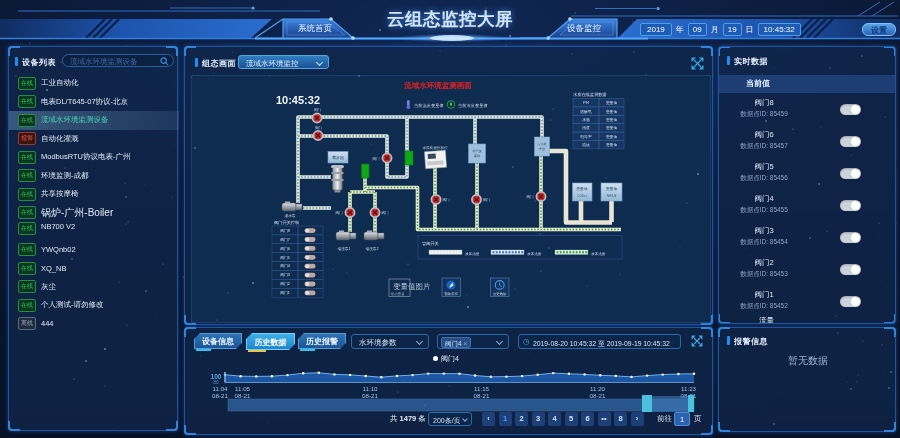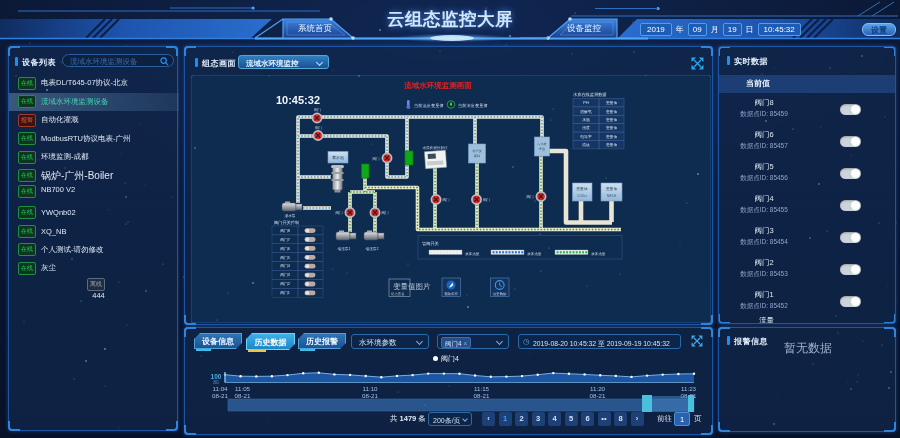--- a/index.html
+++ b/index.html
@@ -214,20 +214,24 @@
 <div style="position:absolute;left:53px;top:7px;width:112px;height:13px;background:#0c2040;border:1px solid #2a5e9e;border-radius:7px;">
   <span style="position:absolute;left:7px;top:2px;font-size:7.5px;color:#3f6da8;">流域水环境监测设备</span>
   <svg style="position:absolute;right:4px;top:2px;" width="9" height="9" viewBox="0 0 10 10">
           <circle cx="4" cy="4" r="3" fill="none" stroke="#2f8fe8" stroke-width="1.3"></circle>
           <line x1="6.3" y1="6.3" x2="9" y2="9" stroke="#2f8fe8" stroke-width="1.3"></line>
         </svg>
 </div>
 
 <div id="devrows" style="position:absolute;left:0;top:27px;width:170px;">
 
+<div style="height:18.5px;display:flex;align-items:center;padding-left:9px;">
+<span style="font-size:6px;color:#2fc457;border:1px solid #1f8f40;background:#0d3520;border-radius:2px;padding:1px 2px;margin-right:5px;">在线</span>
+<span style="font-size:7.5px;color:#dfe9f5;white-space:nowrap;">工业自动化</span>
+</div>
 
 <div style="height:18.5px;display:flex;align-items:center;padding-left:9px;">
 <span style="font-size:6px;color:#2fc457;border:1px solid #1f8f40;background:#0d3520;border-radius:2px;padding:1px 2px;margin-right:5px;">在线</span>
 <span style="font-size:7.5px;color:#dfe9f5;white-space:nowrap;">电表DL/T645-07协议-北京</span>
 </div>
 
 <div style="height:18.5px;display:flex;align-items:center;padding-left:9px;background:linear-gradient(90deg,rgba(105,145,185,0.48),rgba(80,120,165,0.22));">
 <span style="font-size:6px;color:#2fc457;border:1px solid #1f8f40;background:#0d3520;border-radius:2px;padding:1px 2px;margin-right:5px;">在线</span>
 <span style="font-size:7.5px;color:#46d6b5;white-space:nowrap;">流域水环境监测设备</span>
 </div>
@@ -240,20 +244,24 @@
 <div style="height:18.5px;display:flex;align-items:center;padding-left:9px;">
 <span style="font-size:6px;color:#2fc457;border:1px solid #1f8f40;background:#0d3520;border-radius:2px;padding:1px 2px;margin-right:5px;">在线</span>
 <span style="font-size:7.5px;color:#dfe9f5;white-space:nowrap;">ModbusRTU协议电表-广州</span>
 </div>
 
 <div style="height:18.5px;display:flex;align-items:center;padding-left:9px;">
 <span style="font-size:6px;color:#2fc457;border:1px solid #1f8f40;background:#0d3520;border-radius:2px;padding:1px 2px;margin-right:5px;">在线</span>
 <span style="font-size:7.5px;color:#dfe9f5;white-space:nowrap;">环境监测-成都</span>
 </div>
 
+<div style="height:18.5px;display:flex;align-items:center;padding-left:9px;">
+<span style="font-size:6px;color:#2fc457;border:1px solid #1f8f40;background:#0d3520;border-radius:2px;padding:1px 2px;margin-right:5px;">在线</span>
+<span style="font-size:7.5px;color:#dfe9f5;white-space:nowrap;">共享按摩椅</span>
+</div>
 
 <div style="height:18.5px;display:flex;align-items:center;padding-left:9px;">
 <span style="font-size:6px;color:#2fc457;border:1px solid #1f8f40;background:#0d3520;border-radius:2px;padding:1px 2px;margin-right:5px;">在线</span>
 <span style="font-size:10px;color:#dfe9f5;white-space:nowrap;">锅炉-广州-Boiler</span>
 </div>
 
 <div style="height:18.5px;display:flex;align-items:flex-start;padding-left:9px;">
 <span style="font-size:6px;color:#2fc457;border:1px solid #1f8f40;background:#0d3520;border-radius:2px;padding:1px 2px;margin-right:5px;">在线</span>
 <span style="font-size:7.5px;color:#dfe9f5;white-space:nowrap;">NB700 V2</span>
 </div>
@@ -263,46 +271,46 @@
 <span style="font-size:7.5px;color:#dfe9f5;white-space:nowrap;">YWQnb02</span>
 </div>
 
 <div style="height:18.5px;display:flex;align-items:center;padding-left:9px;">
 <span style="font-size:6px;color:#2fc457;border:1px solid #1f8f40;background:#0d3520;border-radius:2px;padding:1px 2px;margin-right:5px;">在线</span>
 <span style="font-size:7.5px;color:#dfe9f5;white-space:nowrap;">XQ_NB</span>
 </div>
 
 <div style="height:18.5px;display:flex;align-items:center;padding-left:9px;">
 <span style="font-size:6px;color:#2fc457;border:1px solid #1f8f40;background:#0d3520;border-radius:2px;padding:1px 2px;margin-right:5px;">在线</span>
+<span style="font-size:7.5px;color:#dfe9f5;white-space:nowrap;">灰尘</span>
+</div>
+
+<div style="height:18.5px;display:flex;align-items:center;padding-left:9px;">
+<span style="font-size:6px;color:#2fc457;border:1px solid #1f8f40;background:#0d3520;border-radius:2px;padding:1px 2px;margin-right:5px;">在线</span>
 <span style="font-size:7.5px;color:#dfe9f5;white-space:nowrap;">个人测试-请勿修改</span>
 </div>
 
 <div style="height:18.5px;display:flex;align-items:center;padding-left:9px;">
-<span style="font-size:6px;color:#2fc457;border:1px solid #1f8f40;background:#0d3520;border-radius:2px;padding:1px 2px;margin-right:5px;">在线</span>
-<span style="font-size:7.5px;color:#dfe9f5;white-space:nowrap;">灰尘</span>
-</div>
-
-<div style="height:18.5px;display:flex;align-items:center;padding-left:9px;flex-direction:column;">
 <span style="font-size:6px;color:#9aa5b5;border:1px solid #5a6a80;background:#202c3e;border-radius:2px;padding:1px 2px;margin-right:5px;">离线</span>
 <span style="font-size:7.5px;color:#dfe9f5;white-space:nowrap;">444</span>
 </div>
 </div>
 </div>
 
 <div class="panel" id="centerTop" style="left:184px;top:46px;width:529px;height:279px;">
 <div class="corner c-tl"></div>
       <div class="corner c-tr"></div>
       <div class="corner c-bl"></div>
       <div class="corner c-br"></div>
 
 <div class="pbar" style="left:10px;top:11px;"></div>
 <div class="ptitle" style="left:17px;top:11px;">组态画面</div>
 
 <div style="position:absolute;left:53px;top:8px;width:91px;height:14px;background:linear-gradient(180deg,#2f7fc2,#1b5094);border:1px solid #4fa8d8;border-radius:3px;">
-  <span style="position:absolute;left:7px;top:2.5px;font-size:7.5px;color:#dff2ff;font-weight:bold;">流域水环境监控</span>
+  <span style="position:absolute;left:7px;top:2.5px;font-size:7.5px;color:#dff2ff;">流域水环境监控</span>
   <span class="chev" style="right:6px;top:3.5px;border-color:#bfe4ff;"></span>
 </div>
 
 <svg style="position:absolute;right:8px;top:10px;" width="13" height="13" viewBox="0 0 13 13" fill="#2fa8e8">
   <path d="M0,0 L5,0 L0,5 Z M13,0 L13,5 L8,0 Z M0,13 L0,8 L5,13 Z M13,13 L8,13 L13,8 Z" transform="translate(0.5,0.5) scale(0.92)"></path>
   <path d="M3,3 L10,10 M10,3 L3,10" stroke="#2fa8e8" stroke-width="1.3"></path>
 </svg>
 
 <svg id="scada" style="position:absolute;left:6px;top:28px;" width="520" height="248" viewBox="190 74 520 248">
 <defs>
@@ -842,21 +850,21 @@
 
 <div class="panel" id="rightBottom" style="left:718px;top:327px;width:178px;height:105px;">
 <div class="corner c-tl"></div>
       <div class="corner c-tr"></div>
       <div class="corner c-bl"></div>
       <div class="corner c-br"></div>
 
 <div class="pbar" style="left:8px;top:8px;"></div>
 <div class="ptitle" style="left:15px;top:8px;">报警信息</div>
 
-<div style="position:absolute;left:0;top:12px;width:178px;text-align:center;font-size:12px;color:#9fb2cc;">暂无数据</div>
+<div style="position:absolute;left:0;top:26px;width:178px;text-align:center;font-size:10px;color:#9fb2cc;">暂无数据</div>
 </div>
 
 <svg class="stars" style="z-index:50;" width="900" height="438" viewBox="0 0 900 438">
       <circle cx="408" cy="264" r="0.6" fill="#dce8ff" opacity="0.39"></circle>
       <circle cx="766" cy="121" r="0.9" fill="#dce8ff" opacity="0.39"></circle>
       <circle cx="551" cy="120" r="0.6" fill="#dce8ff" opacity="0.34"></circle>
       <circle cx="86" cy="361" r="0.9" fill="#dce8ff" opacity="0.44"></circle>
       <circle cx="535" cy="201" r="0.6" fill="#dce8ff" opacity="0.45"></circle>
       <circle cx="553" cy="109" r="0.5" fill="#dce8ff" opacity="0.50"></circle>
       <circle cx="61" cy="62" r="0.5" fill="#dce8ff" opacity="0.43"></circle>

